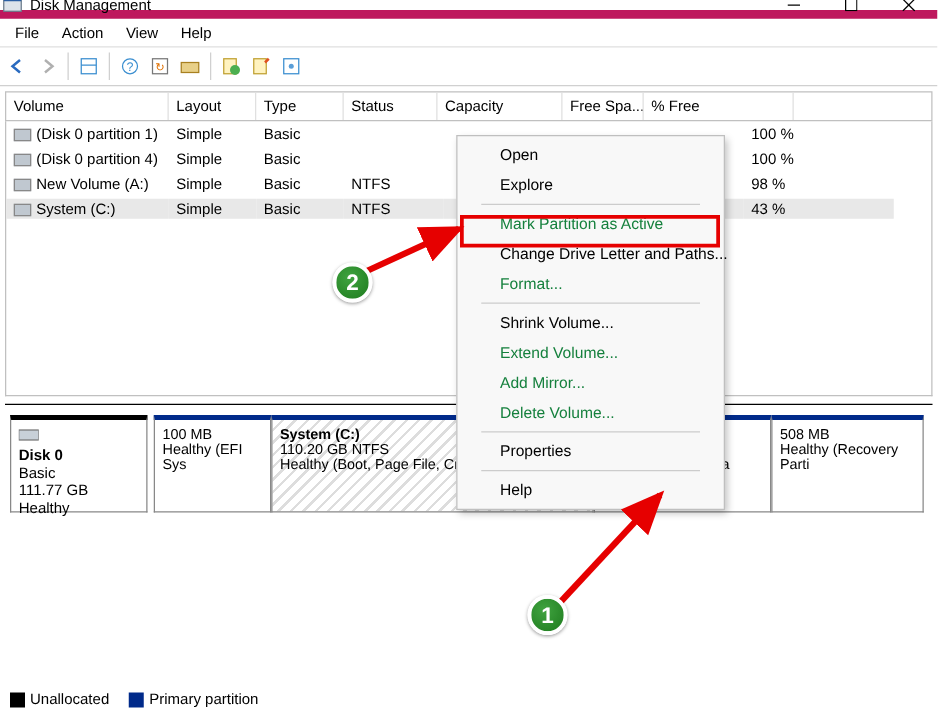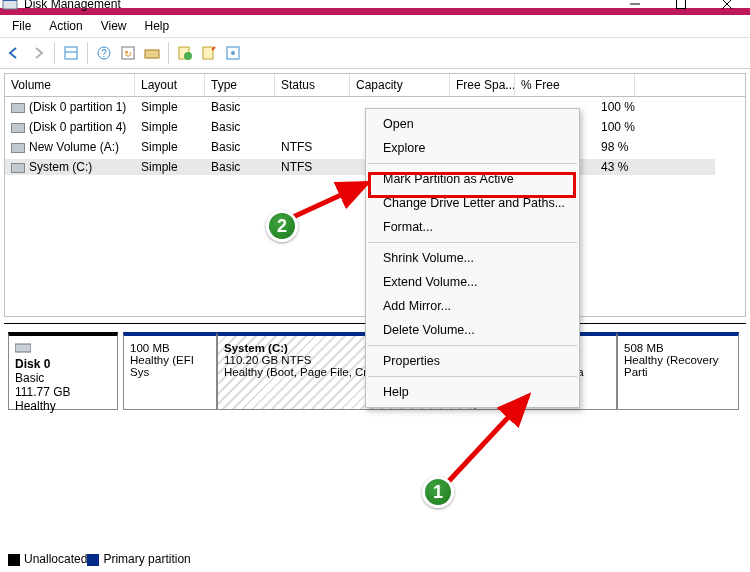--- a/index.html
+++ b/index.html
@@ -22,25 +22,25 @@
   .row.sel > div { background:#e8e8e8;}
   .diskicon { display:inline-block; width:14px; height:10px; background:#c0c8d0; border:1px solid #888; margin-right:4px; vertical-align:middle;}
   .graphical { margin:6px 4px 0 4px; height:180px; border-top:1px solid #000;}
   .diskrow { display:flex; height:78px; margin:8px 4px; }
   .diskinfo { width:110px; border-top:4px solid #000; border-left:1px solid #888; border-right:1px solid #888; border-bottom:1px solid #888; padding:6px 6px; background:#fff;}
   .diskinfo b { display:block;}
   .parts { flex:1; display:flex; gap:0; margin-left:5px;}
   .part { border-top:4px solid #002a8a; border-left:1px solid #888; border-right:1px solid #888; border-bottom:1px solid #888; padding:6px 6px; background:#fff; overflow:hidden; font-size:11.5px;}
   .part .nm{font-weight:bold;}
   .part.sys { background: repeating-linear-gradient(135deg,#fff,#fff 5px,#ddd 5px,#ddd 7px);}
-  .legend { position:absolute; bottom:6px; left:8px; font-size:12px; display:flex; align-items:center;}
+  .legend { position:absolute; bottom:6px; left:8px; font-size:12px; display:flex; gap:16px; align-items:center;}
   .swatch { display:inline-block; width:12px; height:12px; margin-right:4px; vertical-align:middle;}
-  .ctx { position:absolute; left:365px; top:108px; width:215px; background:#f8f8f8; border:1px solid #bfbfbf; box-shadow:2px 3px 6px rgba(0,0,0,0.25); padding:3px 1px;}
+  .ctx { position:absolute; left:365px; top:108px; width:215px; background:#f8f8f8; border:1px solid #bfbfbf; box-shadow:2px 3px 6px rgba(0,0,0,0.25); padding:3px 18px;}
   .ctx .mi { padding:5px 16px; font-size:12.5px; white-space:nowrap;}
-  .ctx .mi.dis { color:#000000;}
+  .ctx .mi.dis { color:#15803d;}
   .ctx hr { border:none; border-top:1px solid #ccc; margin:3px 1px;}
   .redbox { position:absolute; left:368px; top:172px; width:208px; height:26px; border:3px solid #e60000; pointer-events:none;}
   .badge { position:absolute; width:32px; height:32px; border-radius:50%; background:radial-gradient(circle at 40% 35%, #3fa33f, #1e7a1e); border:3px solid #fff; box-shadow:0 1px 3px rgba(0,0,0,0.4); color:#fff; font-weight:bold; font-size:18px; display:flex; align-items:center; justify-content:center;}
   svg.arrow { position:absolute; pointer-events:none;}
 </style>
 </head>
 <body>
 
 <div class="titlebar">
   <svg class="appicon" viewBox="0 0 16 16">

